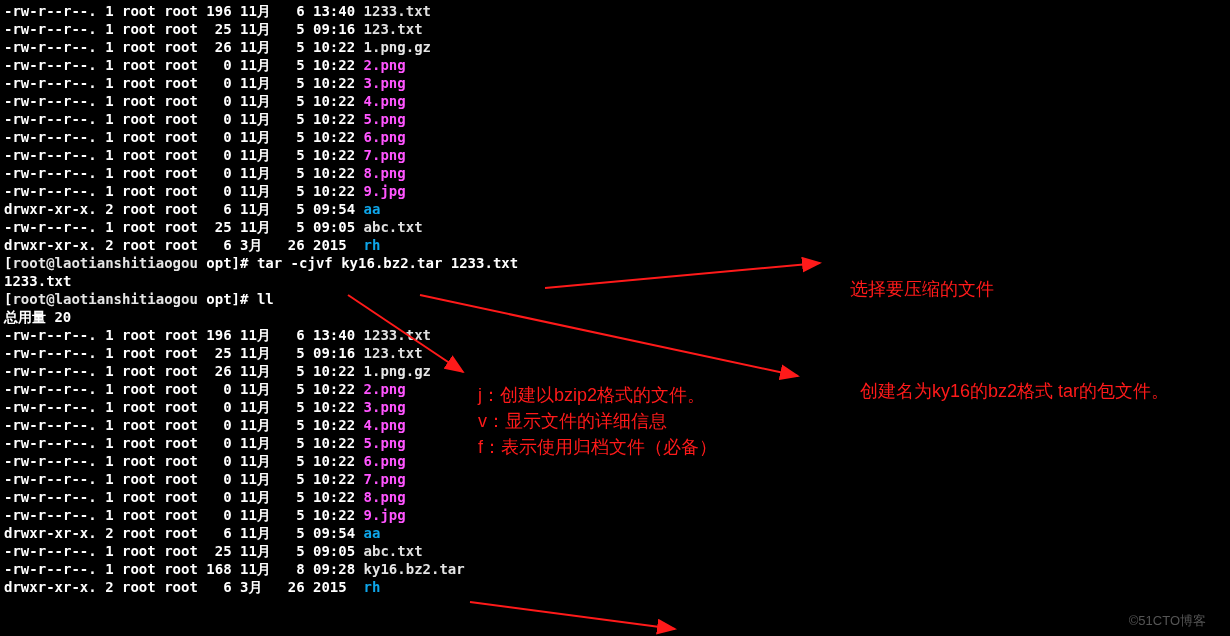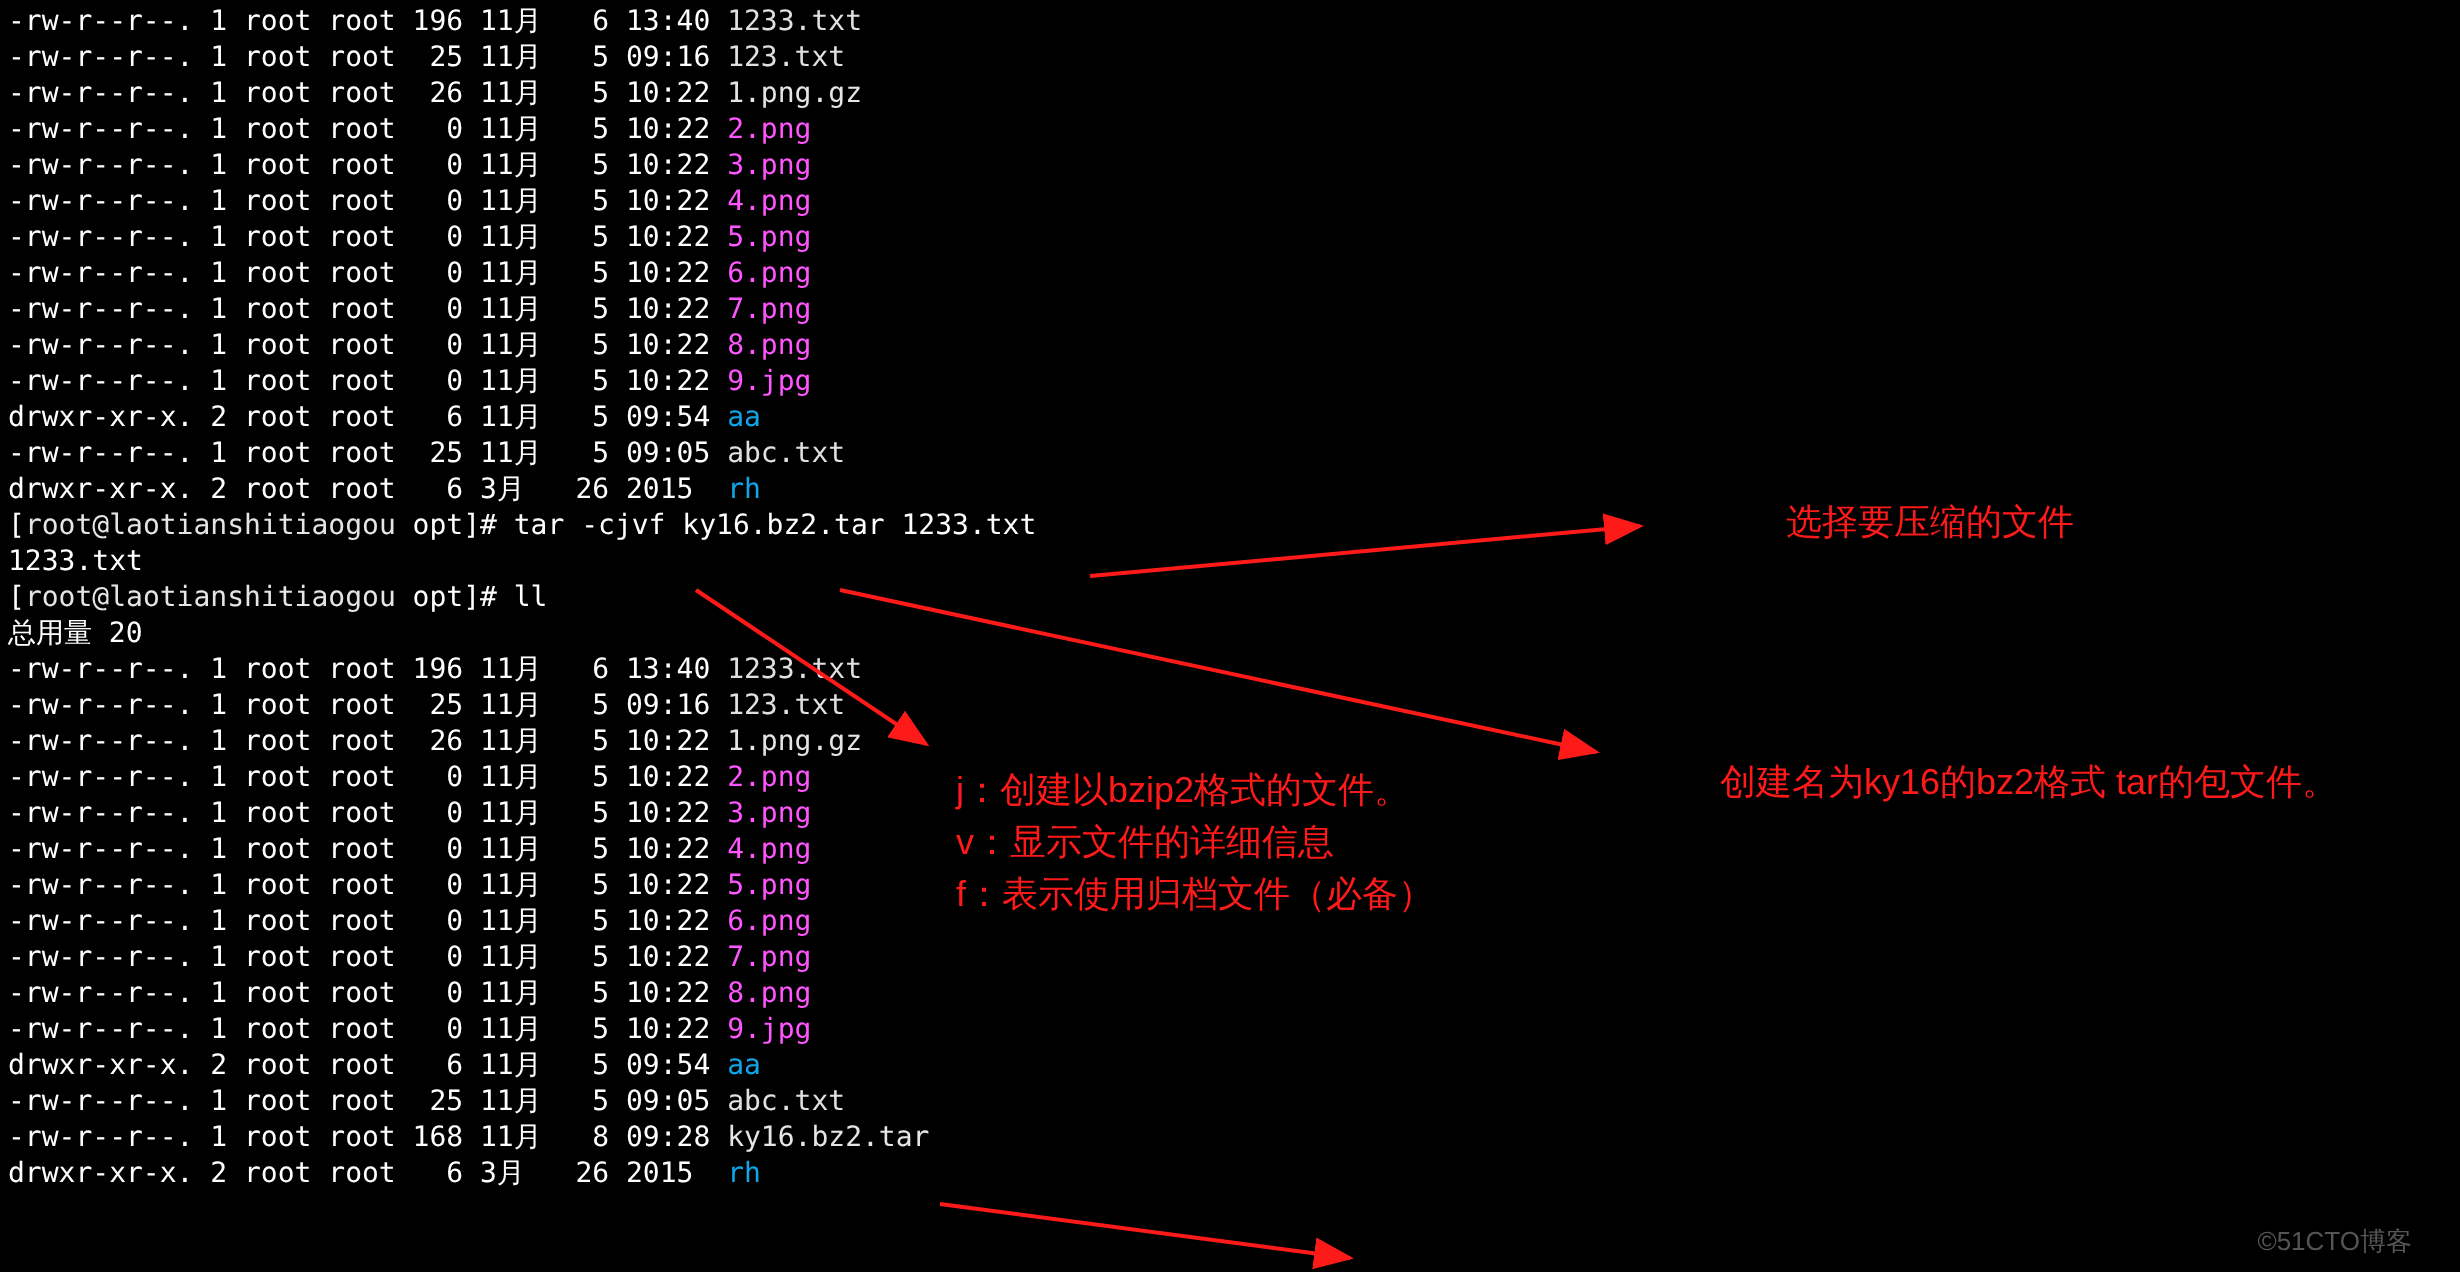--- a/index.html
+++ b/index.html
@@ -10,20 +10,21 @@
     font-size: 14px;
     color: #fff;
     width: 1230px;
     height: 636px;
     overflow: hidden;
     position: relative;
   }
   .terminal {
     padding: 2px 4px;
     line-height: 18px;
+    font-weight: bold;
   }
   .line { white-space: pre; }
   .red { color: #e5e5e5; }
   .cyan { color: #0ea5e9; }
   .magenta { color: #ff55ff; }
   .white { color: #e0e0e0; }
   .annotation {
     position: absolute;
     color: #ff1a1a;
     font-family: "Microsoft YaHei", sans-serif;
@@ -75,21 +76,21 @@
     <div class="line">-rw-r--r--. 1 root root   0 11月   5 10:22 <span class="magenta">6.png</span></div>
     <div class="line">-rw-r--r--. 1 root root   0 11月   5 10:22 <span class="magenta">7.png</span></div>
     <div class="line">-rw-r--r--. 1 root root   0 11月   5 10:22 <span class="magenta">8.png</span></div>
     <div class="line">-rw-r--r--. 1 root root   0 11月   5 10:22 <span class="magenta">9.jpg</span></div>
     <div class="line">drwxr-xr-x. 2 root root   6 11月   5 09:54 <span class="cyan">aa</span></div>
     <div class="line">-rw-r--r--. 1 root root  25 11月   5 09:05 <span class="white">abc.txt</span></div>
     <div class="line">-rw-r--r--. 1 root root 168 11月   8 09:28 <span class="red">ky16.bz2.tar</span></div>
     <div class="line">drwxr-xr-x. 2 root root   6 3月   26 2015  <span class="cyan">rh</span></div>
   </div>
 
-<div class="annotation" style="left:850px; top:248px;margin-left:43px;">选择要压缩的文件</div>
+<div class="annotation" style="left:850px; top:276px;">选择要压缩的文件</div>
 <div class="annotation" style="left:815px; top:378px; width:390px;margin-left:45px;">创建名为ky16的bz2格式 tar的包文件。</div>
 <div class="annotation" style="left:478px; top:382px;" id="flags">
     <div>j：创建以bzip2格式的文件。</div>
     <div>v：显示文件的详细信息</div>
     <div>f：表示使用归档文件（必备）</div>
   </div>
 
 <svg class="arrow" style="left:0;top:0;width:1230px;height:636px;pointer-events:none">
   <defs>
     <marker id="ah" markerWidth="10" markerHeight="8" refX="9" refY="4" orient="auto">

